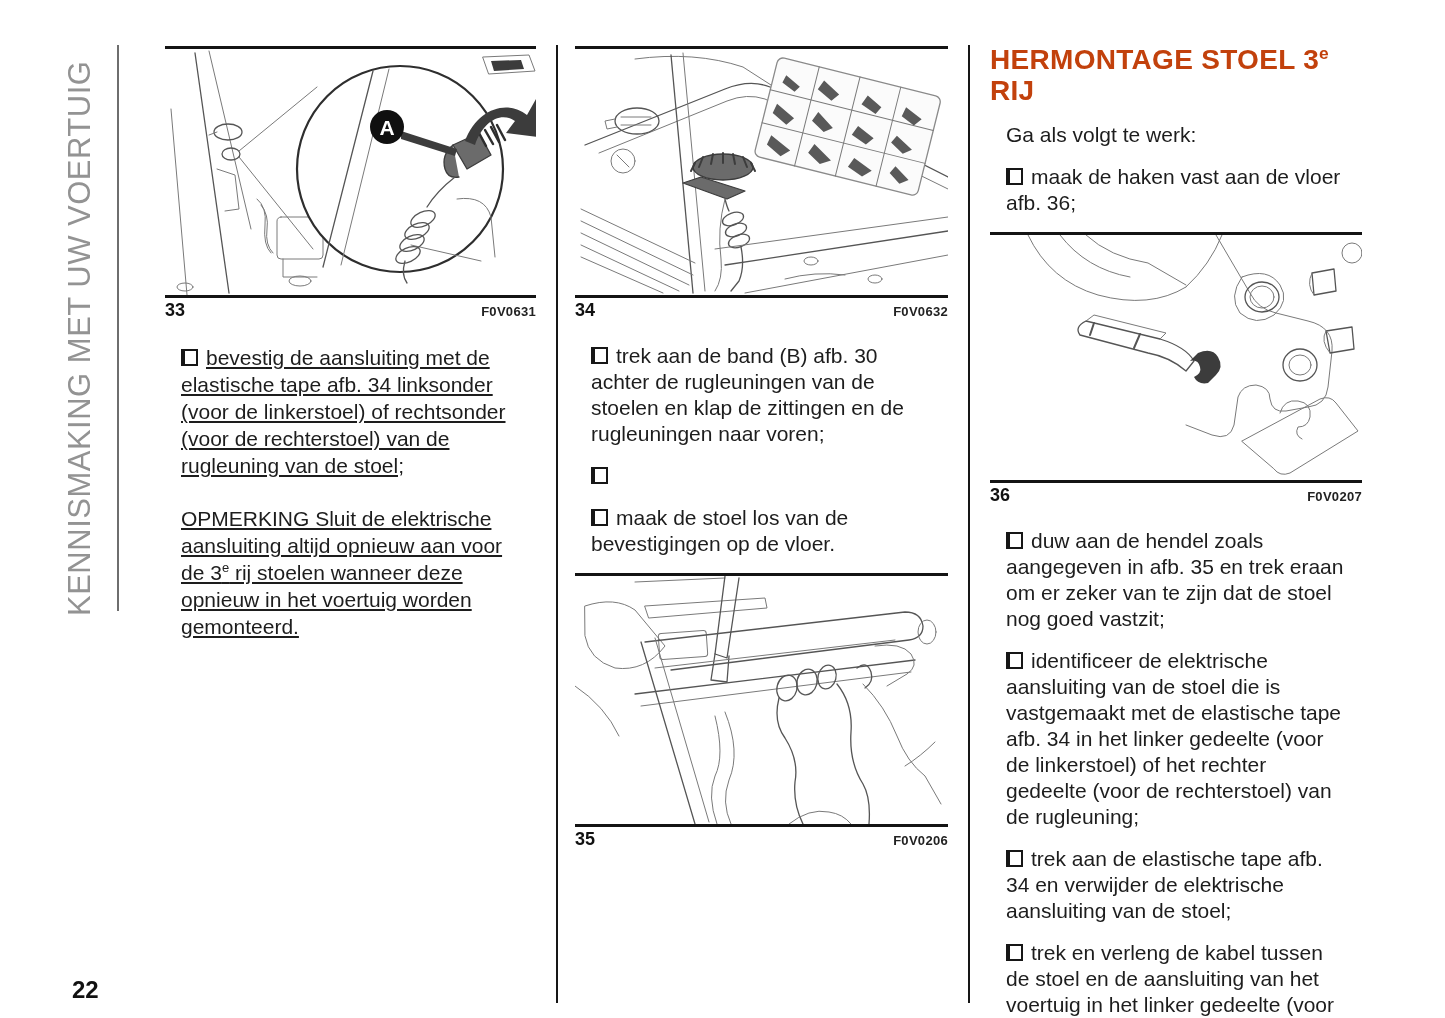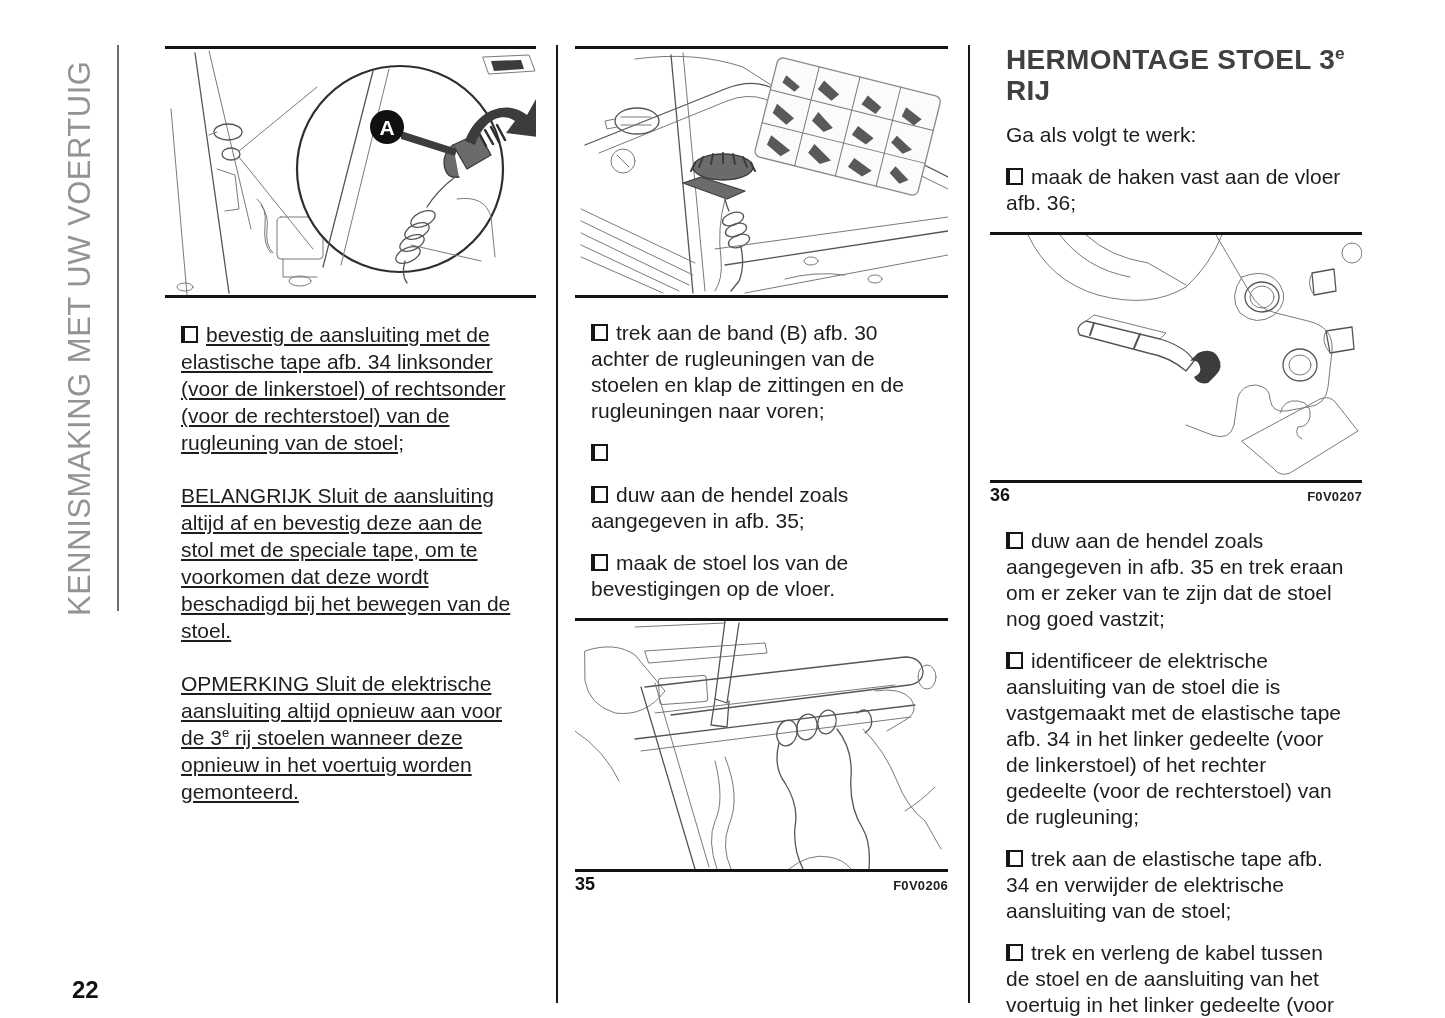--- a/index.html
+++ b/index.html
@@ -34,22 +34,22 @@
   .txt2{font-size:21px;line-height:26px;color:#1d1d1d;}
   p{margin:16px;}
   .gap{margin-bottom:26px;}
   .sq{
     display:inline-block;width:11px;height:13px;
     border:2px solid #161616;border-left-width:4px;
     margin-right:8px;vertical-align:-1px;
   }
   sup{font-size:.62em;vertical-align:super;line-height:0;}
   h1.head{
-    margin:0 0 6px 16px;font-size:28px;line-height:31px;font-weight:900;
-    color:#404040;letter-spacing:.3px;
+    margin:0 0 6px 0;font-size:28px;line-height:31px;font-weight:900;
+    color:#c2410c;letter-spacing:.3px;
   }
   .pagenum{position:absolute;left:72px;top:976px;font-size:24px;font-weight:bold;color:#111;text-align:center;}
   .figart{stroke:#555;fill:none;stroke-width:1.3;stroke-linecap:round;stroke-linejoin:round;}
   .figart .thin{stroke:#7a7a7a;stroke-width:1;}
   .figart .dark{fill:#3c3c3c;stroke:none;}
   .figart .mid{fill:#6b6b6b;stroke:#3c3c3c;}
 </style>
 </head>
 <body>
 
@@ -101,24 +101,27 @@
       <ellipse cx="243" cy="206" rx="13" ry="7" transform="rotate(-25 243 206)"></ellipse>
       <path d="M240,212 q-4,14 2,22"></path>
 
       <path d="M300,92 C312,60 342,50 362,66 L371,50 L373,88 L341,84 L350,72 C336,62 318,72 310,96 Z" class="dark"></path>
 
       <path d="M236,82 L292,100 L290,107 L236,90 Z" class="dark"></path>
       <circle cx="222" cy="78" r="17" style="fill:#101010;stroke:none"></circle>
       <text x="222" y="86" text-anchor="middle" style="fill:#ffffff;stroke:none;font-size:21px;font-weight:bold;font-family:'Liberation Sans',sans-serif">A</text>
     </svg>
   </div>
+  <div class="figcap">
+    <span class="fignum">33</span>
+    <span class="figcode">F0V0631</span>
+  </div>
 
   <div class="txt" style="margin-top:23px">
     <p class="gap"><span class="sq"></span><span>bevestig de aansluiting met de elastische tape afb. 34 linksonder (voor de linkerstoel) of rechtsonder (voor de rechterstoel) van de rugleuning van de stoel;</span></p>
-    <p class="gap"><span>BELANGRIJK Sluit de aansluiting altijd af en bevestig deze aan de stol met de speciale tape, om te voorkomen dat deze wordt beschadigd bij het bewegen van de stoel.</span></p>
     <p><span>OPMERKING Sluit de elektrische aansluiting altijd opnieuw aan voor de 3</span><sup>e</sup><span> rij stoelen wanneer deze opnieuw in het voertuig worden gemonteerd.</span></p>
   </div>
 </div>
 
 <div class="col col2">
   <div class="figure">
     <svg width="373" height="246" viewBox="0 0 373 246" class="figart">
 
       <path d="M10,96 L150,40 Q175,30 195,38 L373,128"></path>
       <path d="M24,104 L152,52 Q172,44 190,50 L373,140" class="thin"></path>
@@ -156,25 +159,28 @@
       <path d="M6,160 L120,214 M6,172 L118,226 M6,184 L114,236 M6,196 L104,242 M6,208 L88,244" class="thin"></path>
 
       <path d="M140,200 L373,168" class="thin"></path>
       <path d="M150,216 L373,182"></path>
       <path d="M170,244 L373,206" class="thin"></path>
       <path d="M210,230 q30,-8 60,-4" class="thin"></path>
       <ellipse cx="236" cy="212" rx="7" ry="4" class="thin"></ellipse>
       <ellipse cx="300" cy="230" rx="7" ry="4" class="thin"></ellipse>
     </svg>
   </div>
+  <div class="figcap">
+    <span class="fignum">34</span>
+    <span class="figcode">F0V0632</span>
+  </div>
 
   <div class="txt2" style="margin-top:22px;margin-bottom:8px">
     <p><span class="sq"></span><span>trek aan de band (B) afb. 30 achter de rugleuningen van de stoelen en klap de zittingen en de rugleuningen naar voren;</span></p>
     <p><span class="sq"></span></p>
-    <p><span class="sq"></span><span>duw aan de hendel zoals aangegeven in afb. 35;</span></p>
     <p><span class="sq"></span><span>maak de stoel los van de bevestigingen op de vloer.</span></p>
   </div>
 
   <div class="figure">
     <svg width="373" height="248" viewBox="0 0 373 248" class="figart">
 
       <path d="M10,30 Q40,20 60,34 L90,70 Q70,96 40,92 Q14,84 10,60 Z" class="thin"></path>
       <path d="M0,110 Q30,130 44,160" class="thin"></path>
       <path d="M60,6 L150,2" class="thin"></path>
       <path d="M70,30 l120,-8 l2,10 l-118,10 z" class="thin"></path>

